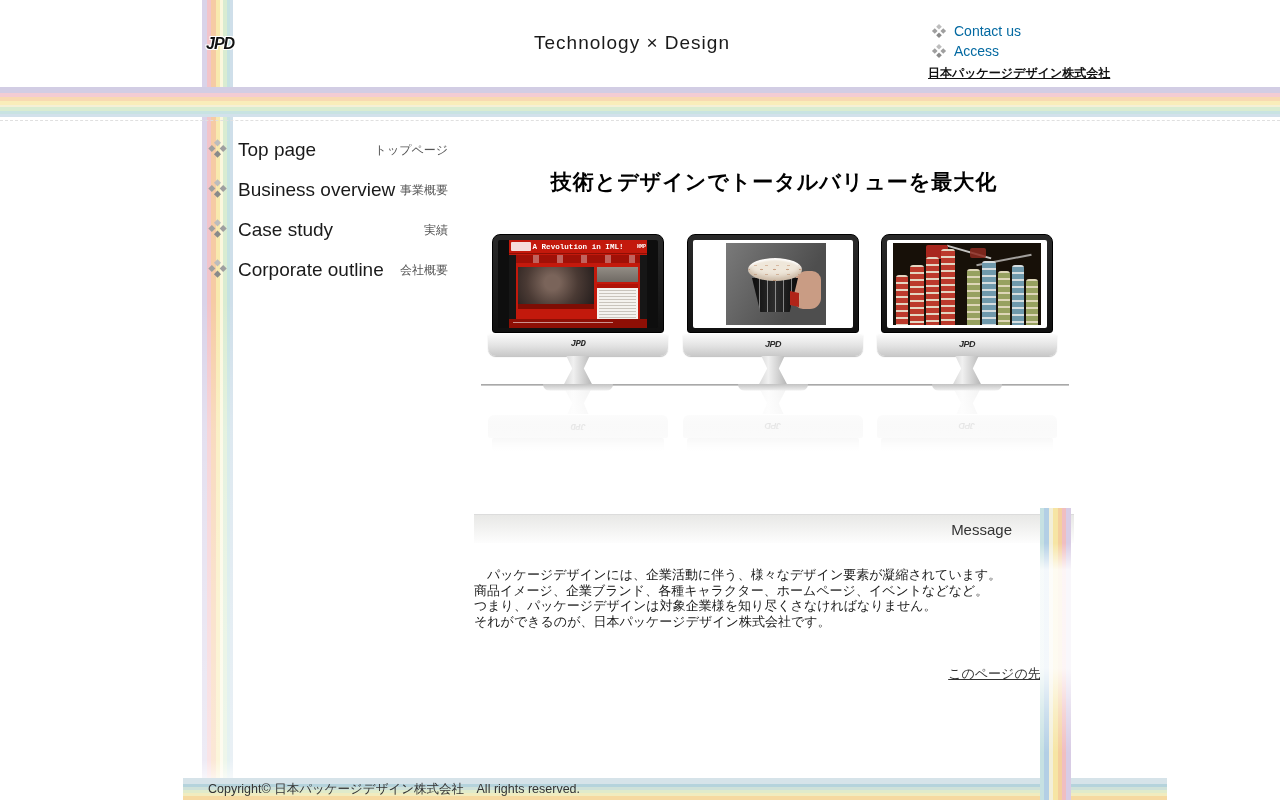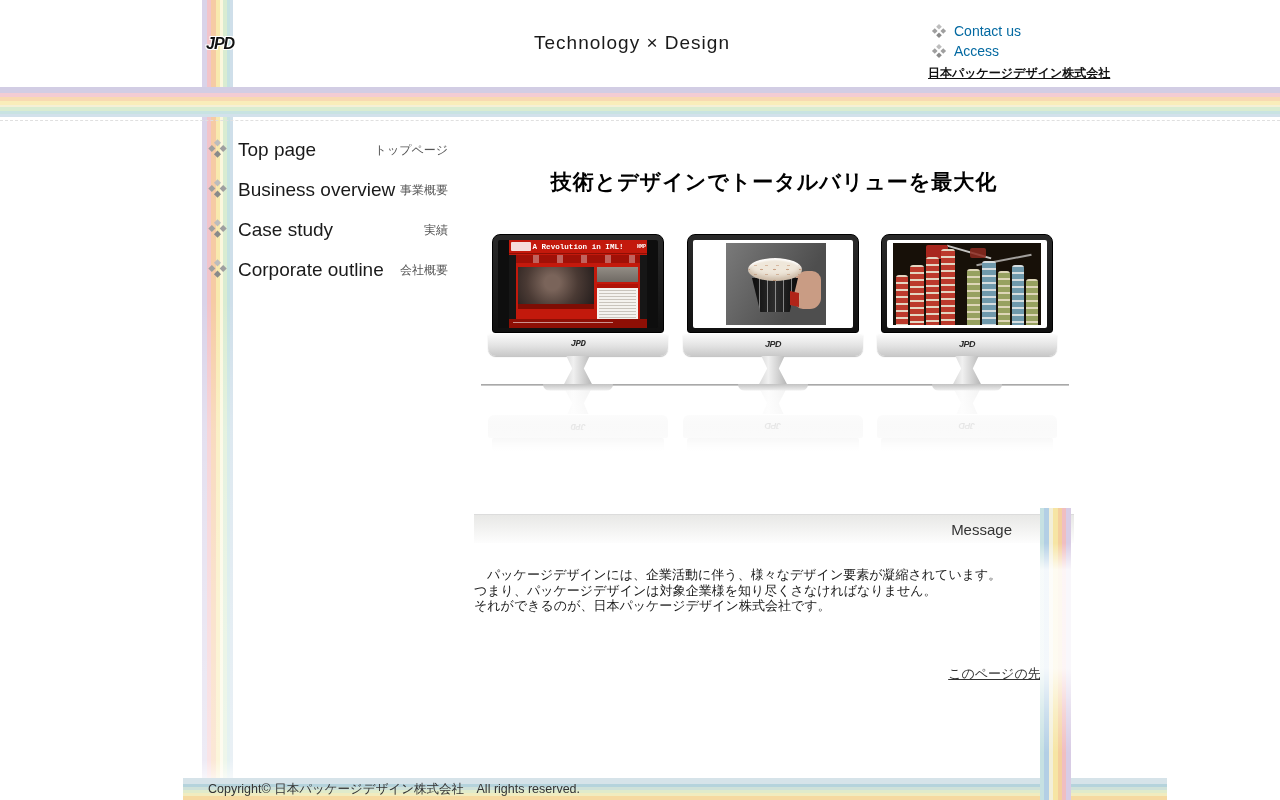--- a/index.html
+++ b/index.html
@@ -350,20 +350,21 @@
       <div class="r-veil"></div>
     </div>
   </div>
 
   <div class="message-bar">
     <span class="message-title">Message</span>
   </div>
 
   <div class="message-text">
     <div>　パッケージデザインには、企業活動に伴う、様々なデザイン要素が凝縮されています。</div>
+    <div>商品イメージ、企業ブランド、各種キャラクター、ホームページ、イベントなどなど。</div>
     <div>つまり、パッケージデザインは対象企業様を知り尽くさなければなりません。</div>
     <div>それができるのが、日本パッケージデザイン株式会社です。</div>
   </div>
 
   <div class="page-top">
     <a>このページの先頭へ</a>
   </div>
 
   <div class="footer">
     <span class="footer-text">Copyright© 日本パッケージデザイン株式会社　All rights reserved.</span>

